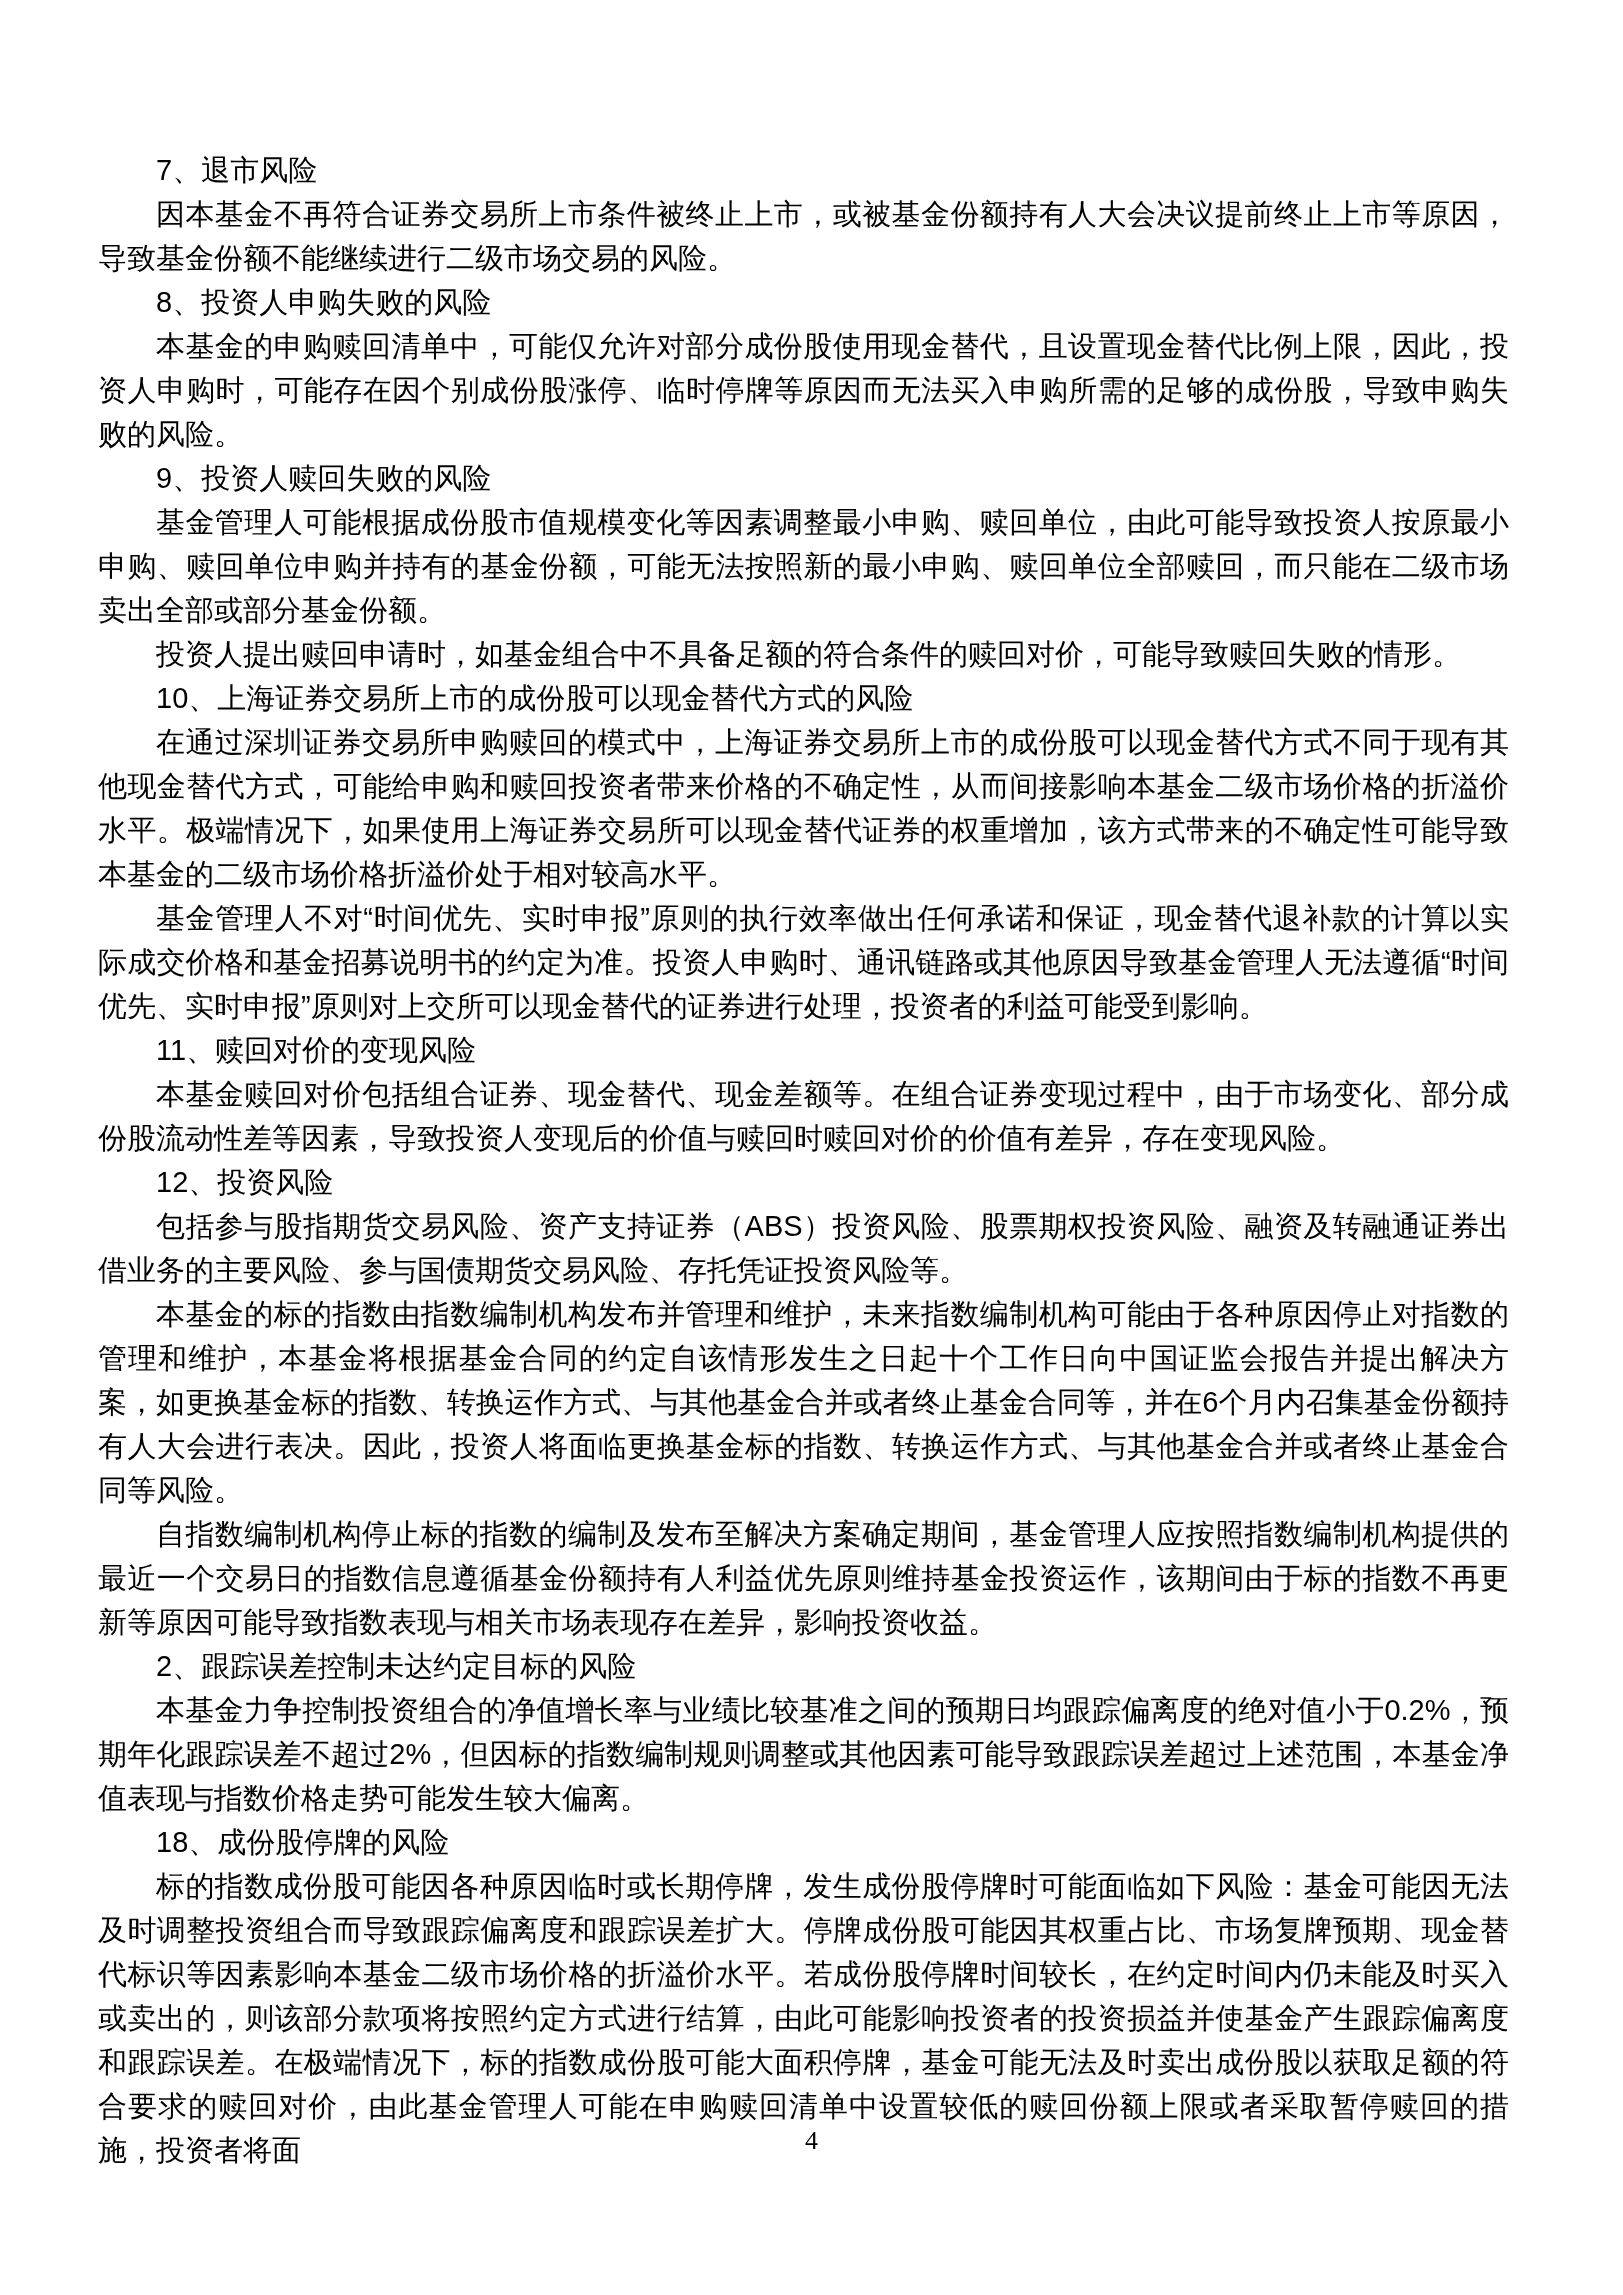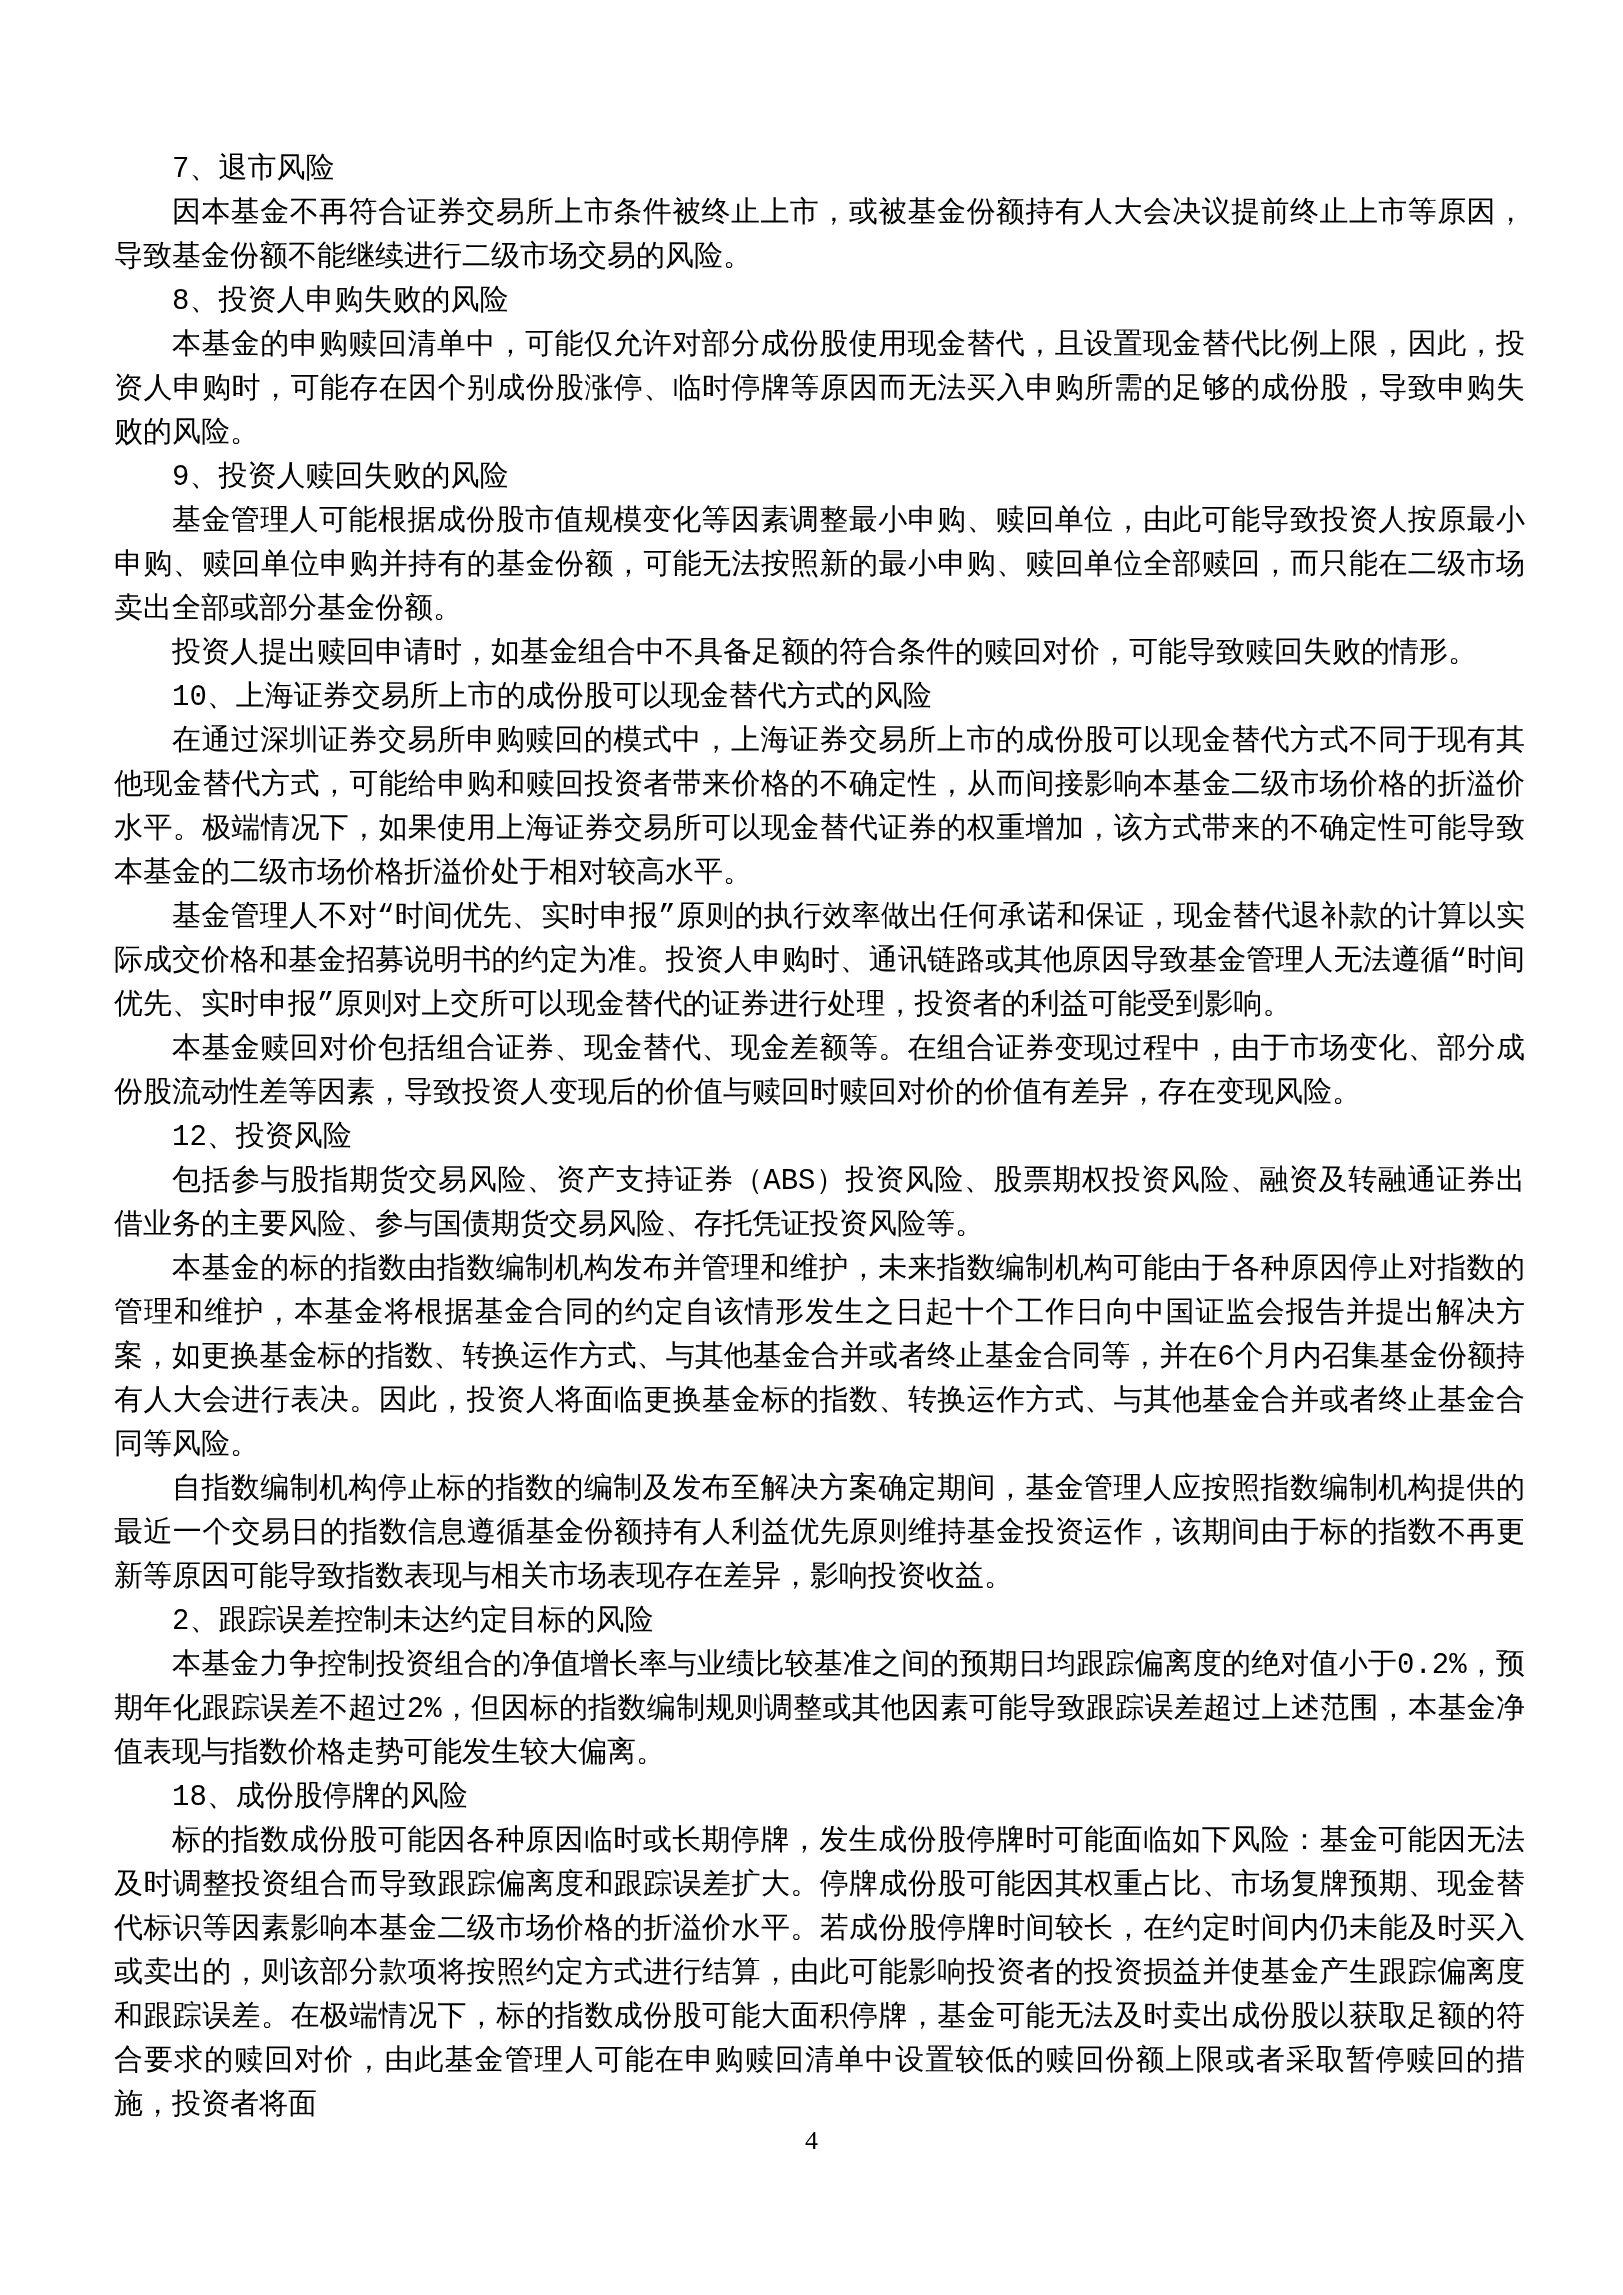--- a/index.html
+++ b/index.html
@@ -12,24 +12,23 @@
     width: 1623px;
     height: 2295px;
     background: #ffffff;
     margin: 0 auto;
     overflow: hidden;
     font-family: "Liberation Sans", "DejaVu Sans", sans-serif;
     color: #000000;
   }
   .content {
     position: absolute;
-    left: 114px;
+    left: 98px;
     top: 148px;
     width: 1411px;
-    font-family: Liberation Mono, monospace;
   }
   .block {
     font-size: 29px;
     line-height: 44px;
     text-align: justify;
     text-indent: 58px;
     margin: 0;
     padding: 0;
     letter-spacing: 0;
     word-break: normal;
@@ -55,20 +54,21 @@
       <p class="block">7、退市风险</p>
       <p class="block">因本基金不再符合证券交易所上市条件被终止上市，或被基金份额持有人大会决议提前终止上市等原因，导致基金份额不能继续进行二级市场交易的风险。</p>
       <p class="block">8、投资人申购失败的风险</p>
       <p class="block">本基金的申购赎回清单中，可能仅允许对部分成份股使用现金替代，且设置现金替代比例上限，因此，投资人申购时，可能存在因个别成份股涨停、临时停牌等原因而无法买入申购所需的足够的成份股，导致申购失败的风险。</p>
       <p class="block">9、投资人赎回失败的风险</p>
       <p class="block">基金管理人可能根据成份股市值规模变化等因素调整最小申购、赎回单位，由此可能导致投资人按原最小申购、赎回单位申购并持有的基金份额，可能无法按照新的最小申购、赎回单位全部赎回，而只能在二级市场卖出全部或部分基金份额。</p>
       <p class="block">投资人提出赎回申请时，如基金组合中不具备足额的符合条件的赎回对价，可能导致赎回失败的情形。</p>
       <p class="block">10、上海证券交易所上市的成份股可以现金替代方式的风险</p>
       <p class="block">在通过深圳证券交易所申购赎回的模式中，上海证券交易所上市的成份股可以现金替代方式不同于现有其他现金替代方式，可能给申购和赎回投资者带来价格的不确定性，从而间接影响本基金二级市场价格的折溢价水平。极端情况下，如果使用上海证券交易所可以现金替代证券的权重增加，该方式带来的不确定性可能导致本基金的二级市场价格折溢价处于相对较高水平。</p>
       <p class="block">基金管理人不对“时间优先、实时申报”原则的执行效率做出任何承诺和保证，现金替代退补款的计算以实际成交价格和基金招募说明书的约定为准。投资人申购时、通讯链路或其他原因导致基金管理人无法遵循“时间优先、实时申报”原则对上交所可以现金替代的证券进行处理，投资者的利益可能受到影响。</p>
+      <p class="block">11、赎回对价的变现风险</p>
       <p class="block">本基金赎回对价包括组合证券、现金替代、现金差额等。在组合证券变现过程中，由于市场变化、部分成份股流动性差等因素，导致投资人变现后的价值与赎回时赎回对价的价值有差异，存在变现风险。</p>
       <p class="block">12、投资风险</p>
       <p class="block">包括参与股指期货交易风险、资产支持证券（ABS）投资风险、股票期权投资风险、融资及转融通证券出借业务的主要风险、参与国债期货交易风险、存托凭证投资风险等。</p>
       <p class="block">本基金的标的指数由指数编制机构发布并管理和维护，未来指数编制机构可能由于各种原因停止对指数的管理和维护，本基金将根据基金合同的约定自该情形发生之日起十个工作日向中国证监会报告并提出解决方案，如更换基金标的指数、转换运作方式、与其他基金合并或者终止基金合同等，并在6个月内召集基金份额持有人大会进行表决。因此，投资人将面临更换基金标的指数、转换运作方式、与其他基金合并或者终止基金合同等风险。</p>
       <p class="block">自指数编制机构停止标的指数的编制及发布至解决方案确定期间，基金管理人应按照指数编制机构提供的最近一个交易日的指数信息遵循基金份额持有人利益优先原则维持基金投资运作，该期间由于标的指数不再更新等原因可能导致指数表现与相关市场表现存在差异，影响投资收益。</p>
       <p class="block">2、跟踪误差控制未达约定目标的风险</p>
       <p class="block">本基金力争控制投资组合的净值增长率与业绩比较基准之间的预期日均跟踪偏离度的绝对值小于0.2%，预期年化跟踪误差不超过2%，但因标的指数编制规则调整或其他因素可能导致跟踪误差超过上述范围，本基金净值表现与指数价格走势可能发生较大偏离。</p>
       <p class="block">18、成份股停牌的风险</p>
       <p class="block">标的指数成份股可能因各种原因临时或长期停牌，发生成份股停牌时可能面临如下风险：基金可能因无法及时调整投资组合而导致跟踪偏离度和跟踪误差扩大。停牌成份股可能因其权重占比、市场复牌预期、现金替代标识等因素影响本基金二级市场价格的折溢价水平。若成份股停牌时间较长，在约定时间内仍未能及时买入或卖出的，则该部分款项将按照约定方式进行结算，由此可能影响投资者的投资损益并使基金产生跟踪偏离度和跟踪误差。在极端情况下，标的指数成份股可能大面积停牌，基金可能无法及时卖出成份股以获取足额的符合要求的赎回对价，由此基金管理人可能在申购赎回清单中设置较低的赎回份额上限或者采取暂停赎回的措施，投资者将面</p>
     </div>

